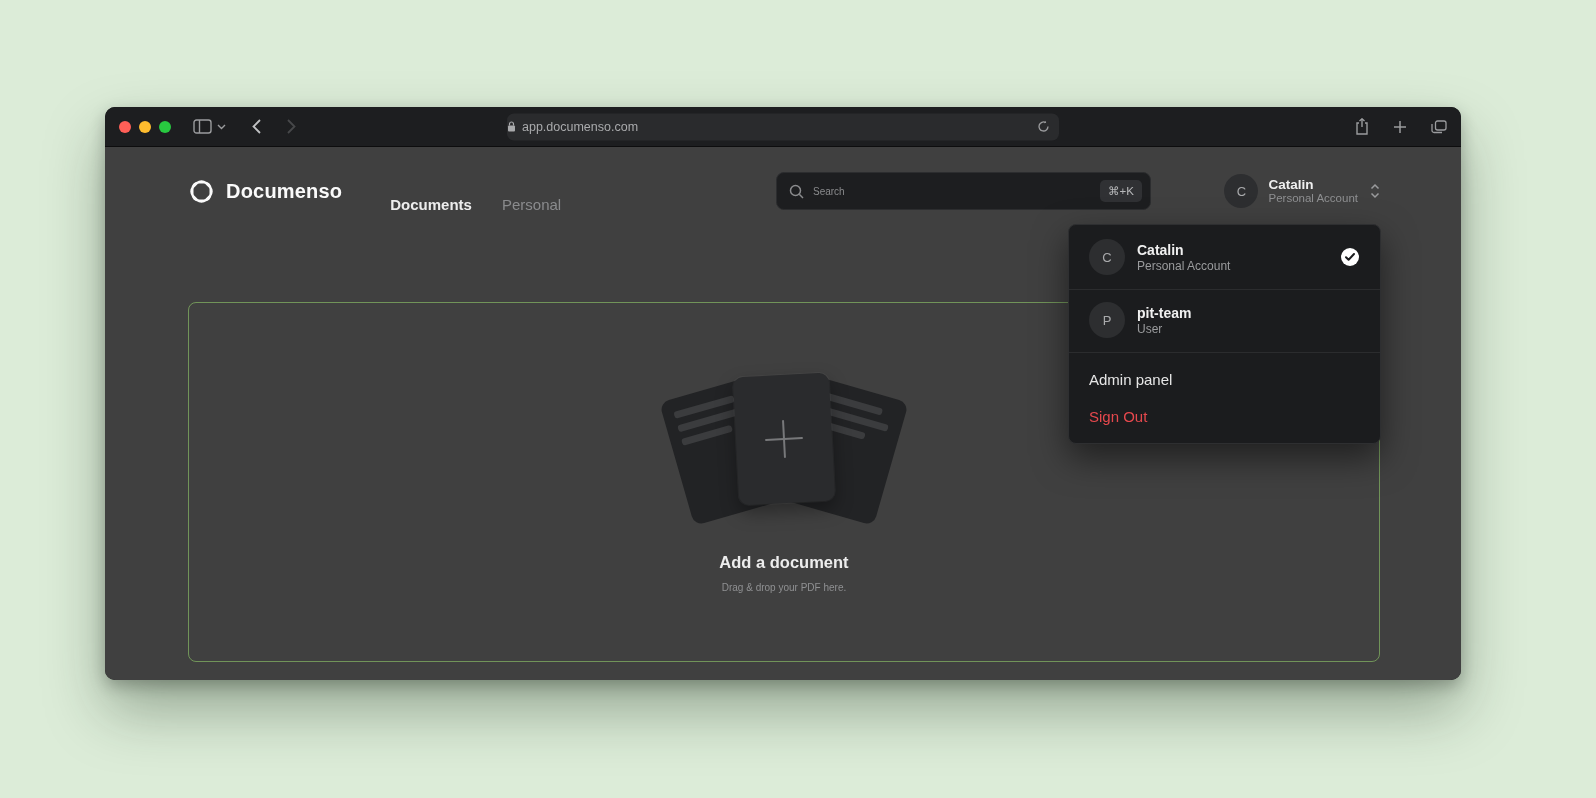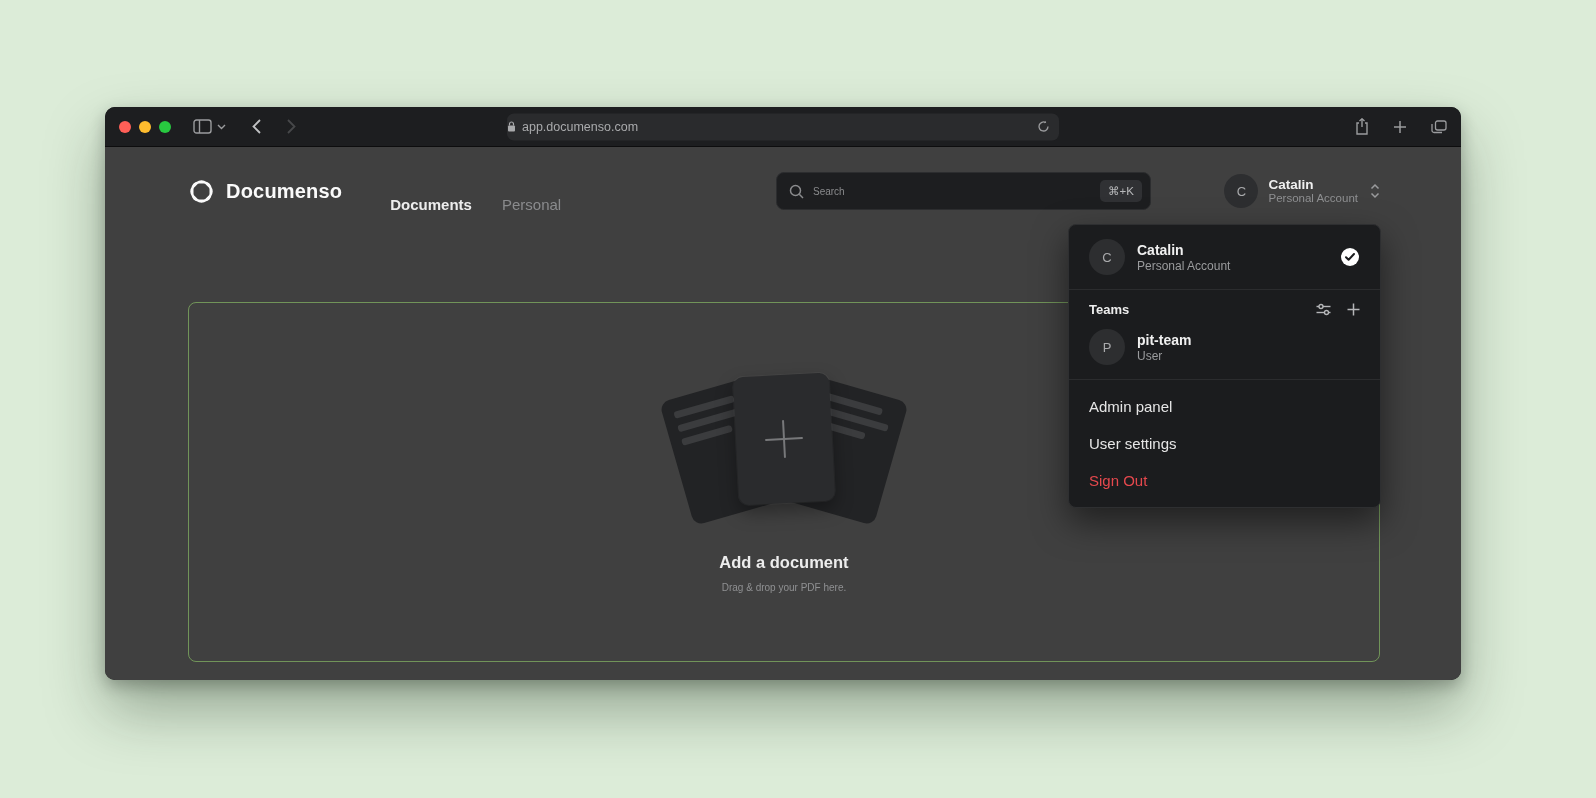--- a/index.html
+++ b/index.html
@@ -284,49 +284,29 @@
         <span class="check">
           <svg width="20" height="20" viewBox="0 0 20 20">
             <circle cx="10" cy="10" r="9" fill="#ffffff"></circle>
             <path d="M6 10.2l2.6 2.6L14 7" fill="none" stroke="#1b1c1e" stroke-width="2" stroke-linecap="round" stroke-linejoin="round"></path>
           </svg>
         </span>
       </div>
 
       <div class="menu-div"></div>
 
-      <div class="teams-row">
-        <span class="menu-section" style="padding:0">Teams</span>
-        <span class="teams-icons">
-          <span>
-            <svg width="15" height="13" viewBox="0 0 15 13" fill="none" stroke="currentColor" stroke-width="1.4">
-              <line x1="0.5" y1="3.5" x2="14.5" y2="3.5"></line>
-                <circle cx="5" cy="3.5" r="2" fill="#1b1c1e"></circle>
-              <line x1="0.5" y1="9.5" x2="14.5" y2="9.5"></line>
-                <circle cx="10.5" cy="9.5" r="2" fill="#1b1c1e"></circle>
-            </svg>
-          </span>
-          <span>
-            <svg width="13" height="13" viewBox="0 0 13 13" fill="none" stroke="currentColor" stroke-width="1.5">
-              <line x1="6.5" y1="0.5" x2="6.5" y2="12.5"></line>
-                <line x1="0.5" y1="6.5" x2="12.5" y2="6.5"></line>
-            </svg>
-          </span>
-        </span>
-      </div>
 
       <div class="menu-account">
         <span class="avatar">P</span>
         <span class="mi-text">
           <span class="mi-name">pit-team</span>
           <span class="mi-sub">User</span>
         </span>
       </div>
 
       <div class="menu-div"></div>
 
       <div class="menu-item">Admin panel</div>
-      <div class="menu-item">User settings</div>
       <div class="menu-item danger">Sign Out</div>
     </div>
 
   </div>
 </div>
 
 </body></html>

